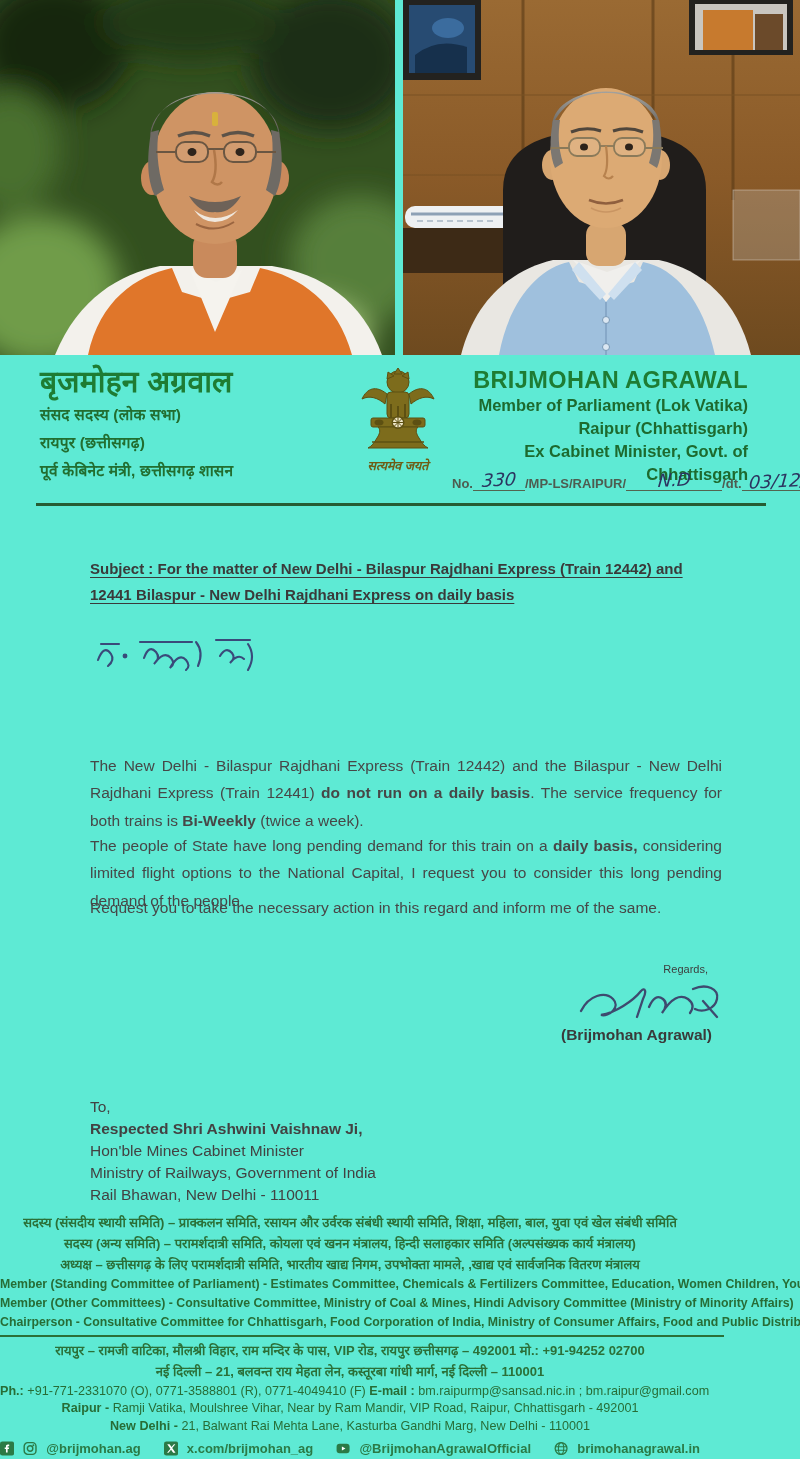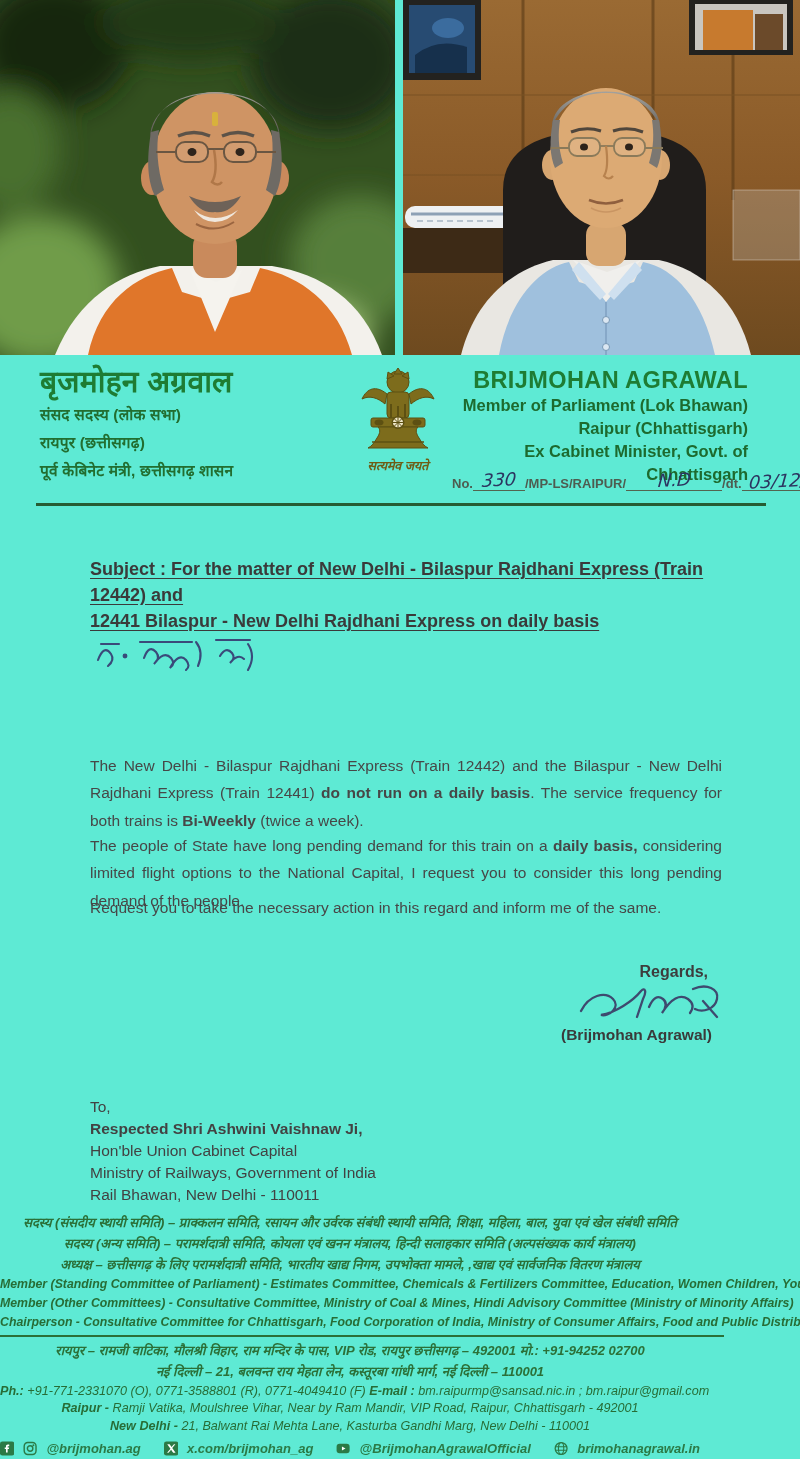--- a/index.html
+++ b/index.html
@@ -20,33 +20,33 @@
   .lh-name-en{font-size:23.5px;font-weight:bold;color:#1e7c33;letter-spacing:.4px;line-height:28px;}
   .lh-sub-en{font-size:16.5px;font-weight:bold;color:#1d6a2e;line-height:23px;}
   .ref-line{position:absolute;left:452px;top:470px;width:348px;white-space:nowrap;
             font-size:13px;color:#4e5c50;font-weight:bold;}
   .refslot{display:inline-block;border-bottom:1.6px solid #53654f;text-align:center;
            vertical-align:bottom;line-height:15px;height:20px;}
   .hw{font-family:"DejaVu Sans",sans-serif;font-style:italic;font-weight:normal;color:#2c3560;
       display:inline-block;font-size:18px;transform:rotate(-3deg) skewX(-8deg);position:relative;top:2px;}
   .lh-rule{position:absolute;left:36px;top:503px;width:730px;height:0;border-top:3px solid #265c33;}
   
-  .subject{position:absolute;left:90px;top:556px;width:645px;font-size:18px;font-weight:bold;color:#3a3a3a;}
+  .subject{position:absolute;left:90px;top:556px;width:645px;font-size:15px;font-weight:bold;color:#3a3a3a;}
   .subject div{text-decoration:underline;text-underline-offset:3px;line-height:26px;}
   .note-svg{position:absolute;left:92px;top:630px;}
   .para{position:absolute;left:90px;width:632px;font-size:15.5px;line-height:27.5px;
         color:#474747;text-align:justify;}
   .p1{top:736px;} .p2{top:816px;} .p3{top:878px;text-align:left;}
-  .regards{position:absolute;right:92px;top:963px;font-size:16px;font-weight:bold;color:#3d3d3d;}
+  .regards{position:absolute;right:92px;top:963px;font-size:11px;font-weight:normal;color:#3d3d3d;}
   .sig-svg{position:absolute;left:575px;top:977px;}
   .signatory{position:absolute;right:88px;top:1026px;font-size:15.5px;font-weight:bold;color:#3a3a3a;}
   .to-block{position:absolute;left:90px;top:1096px;font-size:15.5px;line-height:22px;color:#424242;}
   .to-name{font-weight:bold;}
   
-  .footer{position:absolute;left:0;top:1212px;width:700px;text-align:center;font-style:italic;}
+  .footer{position:absolute;left:0;top:1212px;width:700px;text-align:center;}
   .f-hi{font-size:13px;font-weight:bold;color:#2b7038;line-height:21px;white-space:nowrap;}
   .f-en{font-size:12.3px;font-weight:bold;color:#276d36;line-height:19px;white-space:nowrap;}
   .f-rule{width:724px;margin:3px auto 3px auto;border-top:2px solid #2b7038;}
   .f-addr-hi{font-size:13px;font-weight:bold;color:#2b7038;line-height:21px;white-space:nowrap;}
   .f-ph{font-size:12.6px;color:#276d36;line-height:18px;white-space:nowrap;}
   .f-addr-en{font-size:12.6px;color:#276d36;line-height:17.5px;white-space:nowrap;}
   .b{font-weight:bold;}
   .social{margin-top:5px;display:flex;justify-content:center;align-items:center;gap:9px;}
   .social .lbl{font-size:13px;font-weight:bold;color:#2b7a46;margin-right:14px;}
   .sic{width:17px;height:17px;display:inline-block;vertical-align:middle;}
@@ -205,21 +205,21 @@
         <circle cx="40" cy="62.5" r="5.8" fill="#efe7c9" stroke="#5d5012" stroke-width="1.4"></circle>
         <path d="M40,57 v11 M34.5,62.5 h11 M36,58.5 l8,8 M44,58.5 l-8,8" stroke="#5d5012" stroke-width="1"></path>
         <ellipse cx="21" cy="62.5" rx="4.5" ry="3" fill="#5d5012"></ellipse>
         <ellipse cx="59" cy="62.5" rx="4.5" ry="3" fill="#5d5012"></ellipse>
       </svg>
       <div class="emblem-caption">सत्यमेव जयते</div>
     </div>
 
     <div class="lh-right">
       <div class="lh-name-en">BRIJMOHAN AGRAWAL</div>
-      <div class="lh-sub-en">Member of Parliament (Lok Bhawan)</div>
+      <div class="lh-sub-en">Member of Parliament (Lok Vatika)</div>
       <div class="lh-sub-en">Raipur (Chhattisgarh)</div>
       <div class="lh-sub-en">Ex Cabinet Minister, Govt. of Chhattisgarh</div>
     </div>
 
     <div class="ref-line">
       <span>No.</span><span class="refslot" style="width:52px;"><span class="hw">330</span></span><span>/MP-LS/RAIPUR/</span><span class="refslot" style="width:96px;"><span class="hw">N.D</span></span><span>/dt.</span><span class="refslot" style="width:118px;"><span class="hw">03/12/2025</span></span>
     </div>
 
     <div class="lh-rule"></div>
   </header>
@@ -256,21 +256,21 @@
         <path d="M118,12 C132,6 144,12 142,22 C140,32 128,36 120,32"></path>
         <path d="M128,24 l14,16"></path>
       </g>
     </svg>
 
     <div class="signatory">(Brijmohan Agrawal)</div>
 
     <div class="to-block">
       <div>To,</div>
       <div class="to-name">Respected Shri Ashwini Vaishnaw Ji,</div>
-      <div>Hon'ble Union Cabinet Capital</div>
+      <div>Hon'ble Mines Cabinet Minister</div>
       <div>Ministry of Railways, Government of India</div>
       <div>Rail Bhawan, New Delhi - 110011</div>
     </div>
   </main>
 
   <footer class="footer">
     <div class="f-hi">सदस्य (संसदीय स्थायी समिति) – प्राक्कलन समिति, रसायन और उर्वरक संबंधी स्थायी समिति, शिक्षा, महिला, बाल, युवा एवं खेल संबंधी समिति</div>
     <div class="f-hi">सदस्य (अन्य समिति) – परामर्शदात्री समिति, कोयला एवं खनन मंत्रालय, हिन्दी सलाहकार समिति (अल्पसंख्यक कार्य मंत्रालय)</div>
     <div class="f-hi">अध्यक्ष – छत्तीसगढ़ के लिए परामर्शदात्री समिति, भारतीय खाद्य निगम, उपभोक्ता मामले, ,खाद्य एवं सार्वजनिक वितरण मंत्रालय</div>
     <div class="f-en">Member (Standing Committee of Parliament) - Estimates Committee, Chemicals &amp; Fertilizers Committee, Education, Women Children, Youth &amp; Sports</div>

